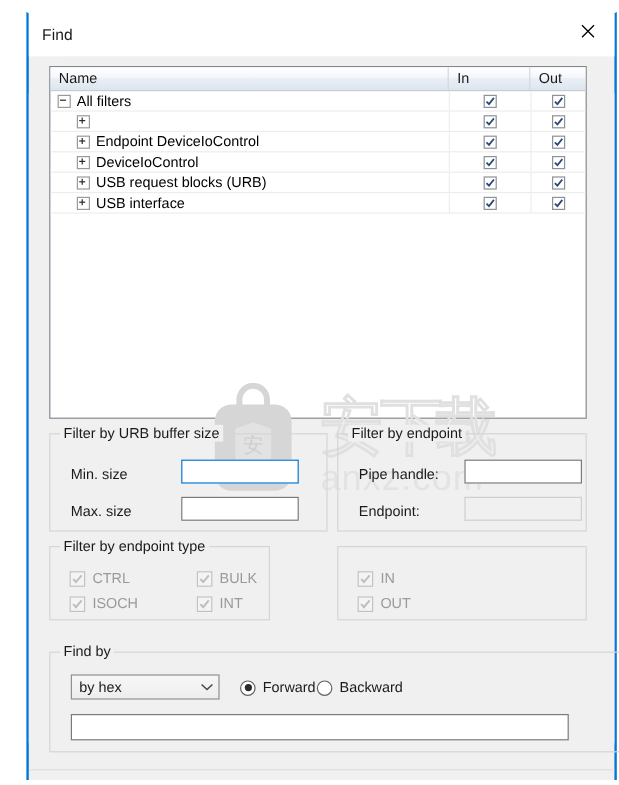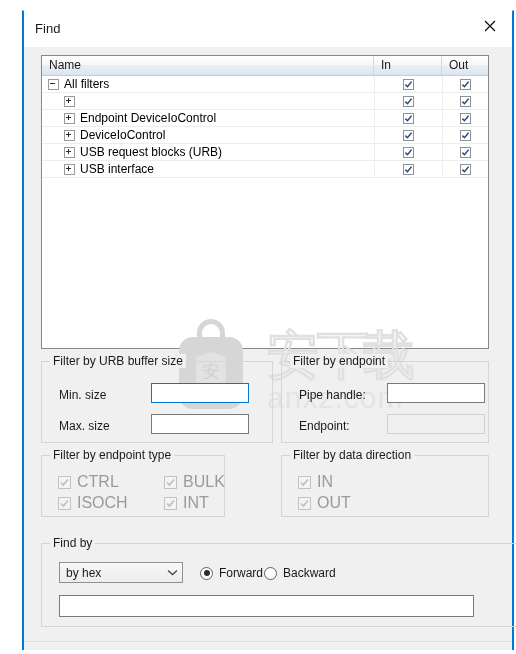--- a/index.html
+++ b/index.html
@@ -213,21 +213,21 @@
     border: 1px solid #7a7a7a;
   }
   .textbox.focused { border: 1px solid #0078d7; }
   .textbox.disabled { background: #f0f0f0; border: 1px solid #cfcfcf; }
 
   
   .chk {
     position: absolute;
     display: flex;
     align-items: flex-end;
-    font-size: 16px;
+    font-size: 12px;
     white-space: nowrap;
   }
   .chk .box {
     width: 13px;
     height: 13px;
     border: 1px solid #c2c2c2;
     background: #f4f4f4;
     position: relative;
     box-sizing: border-box;
     margin-right: 6px;
@@ -523,21 +523,20 @@
           <span class="box">
             <svg width="11" height="11" viewBox="0 0 11 11">
                 <path d="M2,5.5 L4.3,8 L9,2.4" stroke="#bdbdbd" stroke-width="1.6" fill="none"></path>
               </svg>
           </span>
           <span class="txt">INT</span>
         </div>
       </div>
 
       <div class="group" style="left:257px; top:408px; width:208px; height:62px;">
-        <div class="g-title">Filter by data direction</div>
         <div class="chk" style="left:16px; top:19px;">
           <span class="box">
             <svg width="11" height="11" viewBox="0 0 11 11">
                 <path d="M2,5.5 L4.3,8 L9,2.4" stroke="#bdbdbd" stroke-width="1.6" fill="none"></path>
               </svg>
           </span>
           <span class="txt">IN</span>
         </div>
         <div class="chk" style="left:16px; top:40px;">
           <span class="box">

